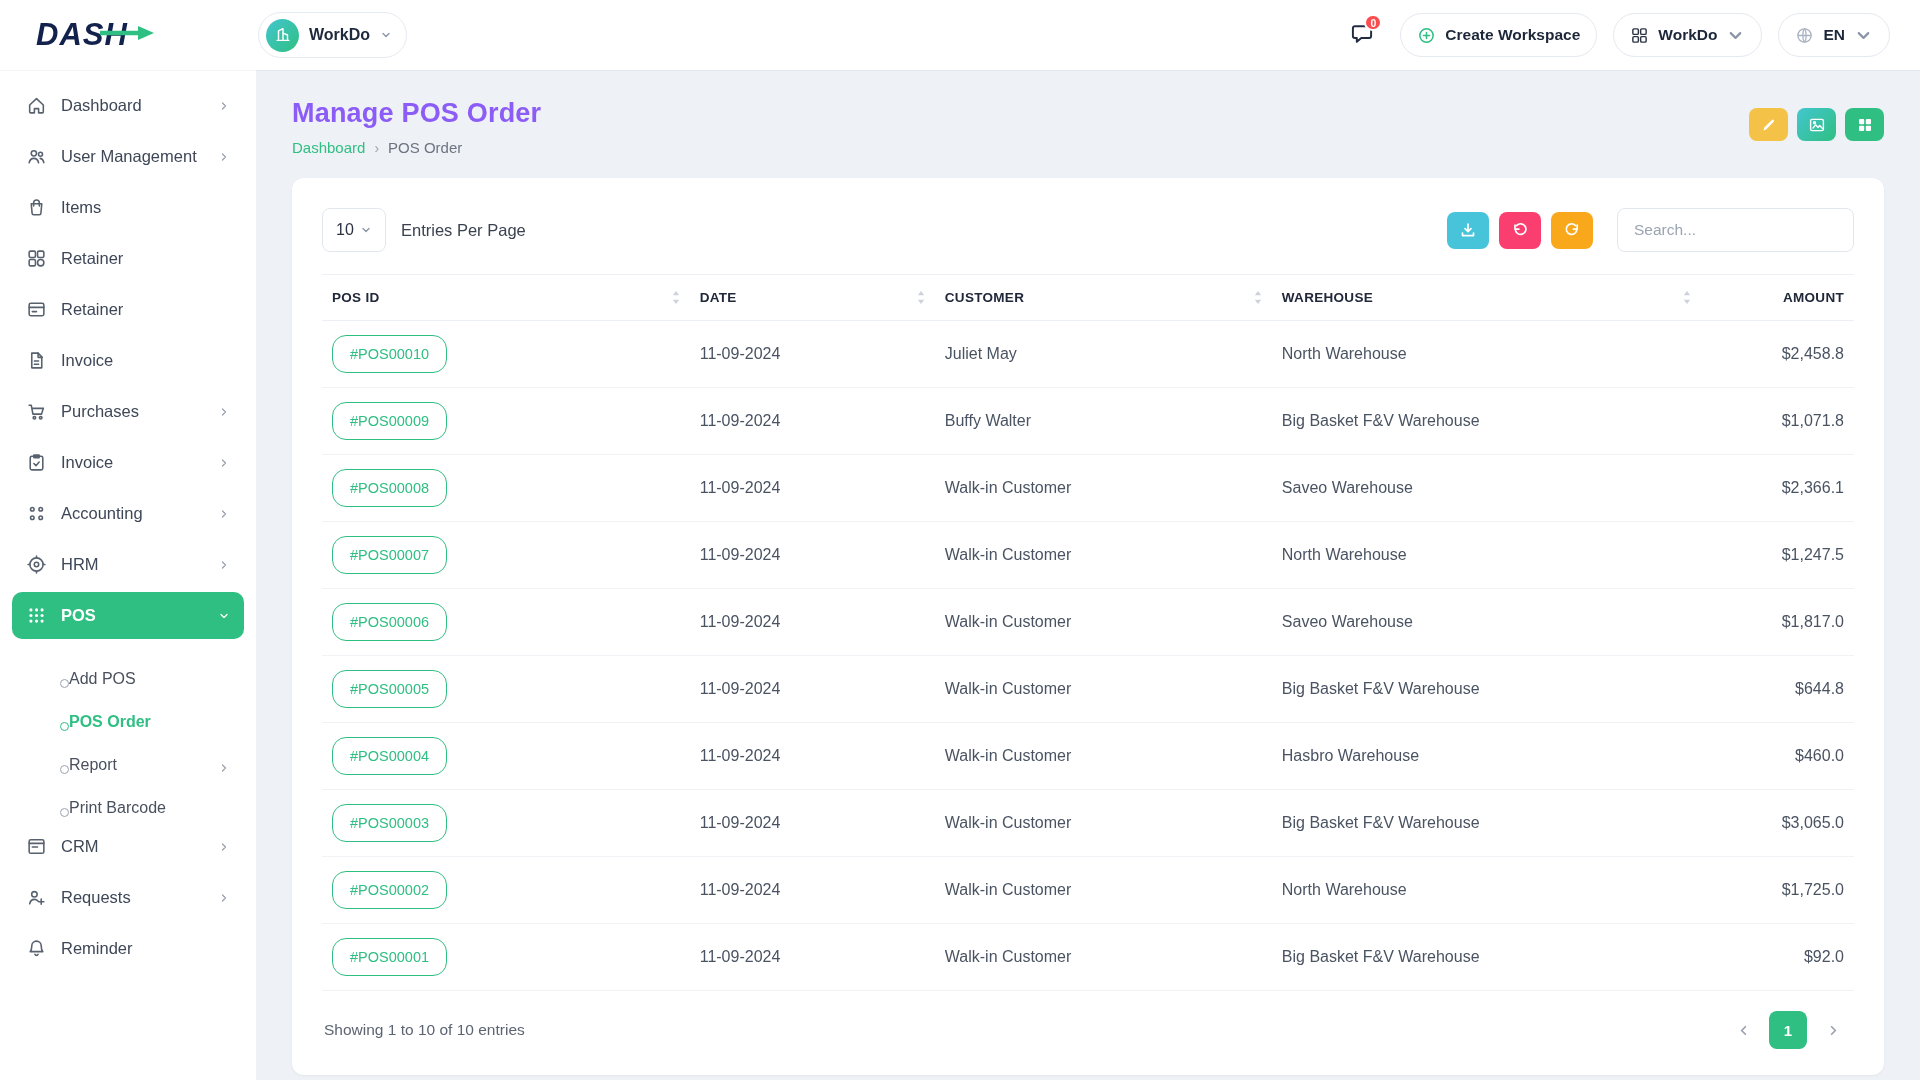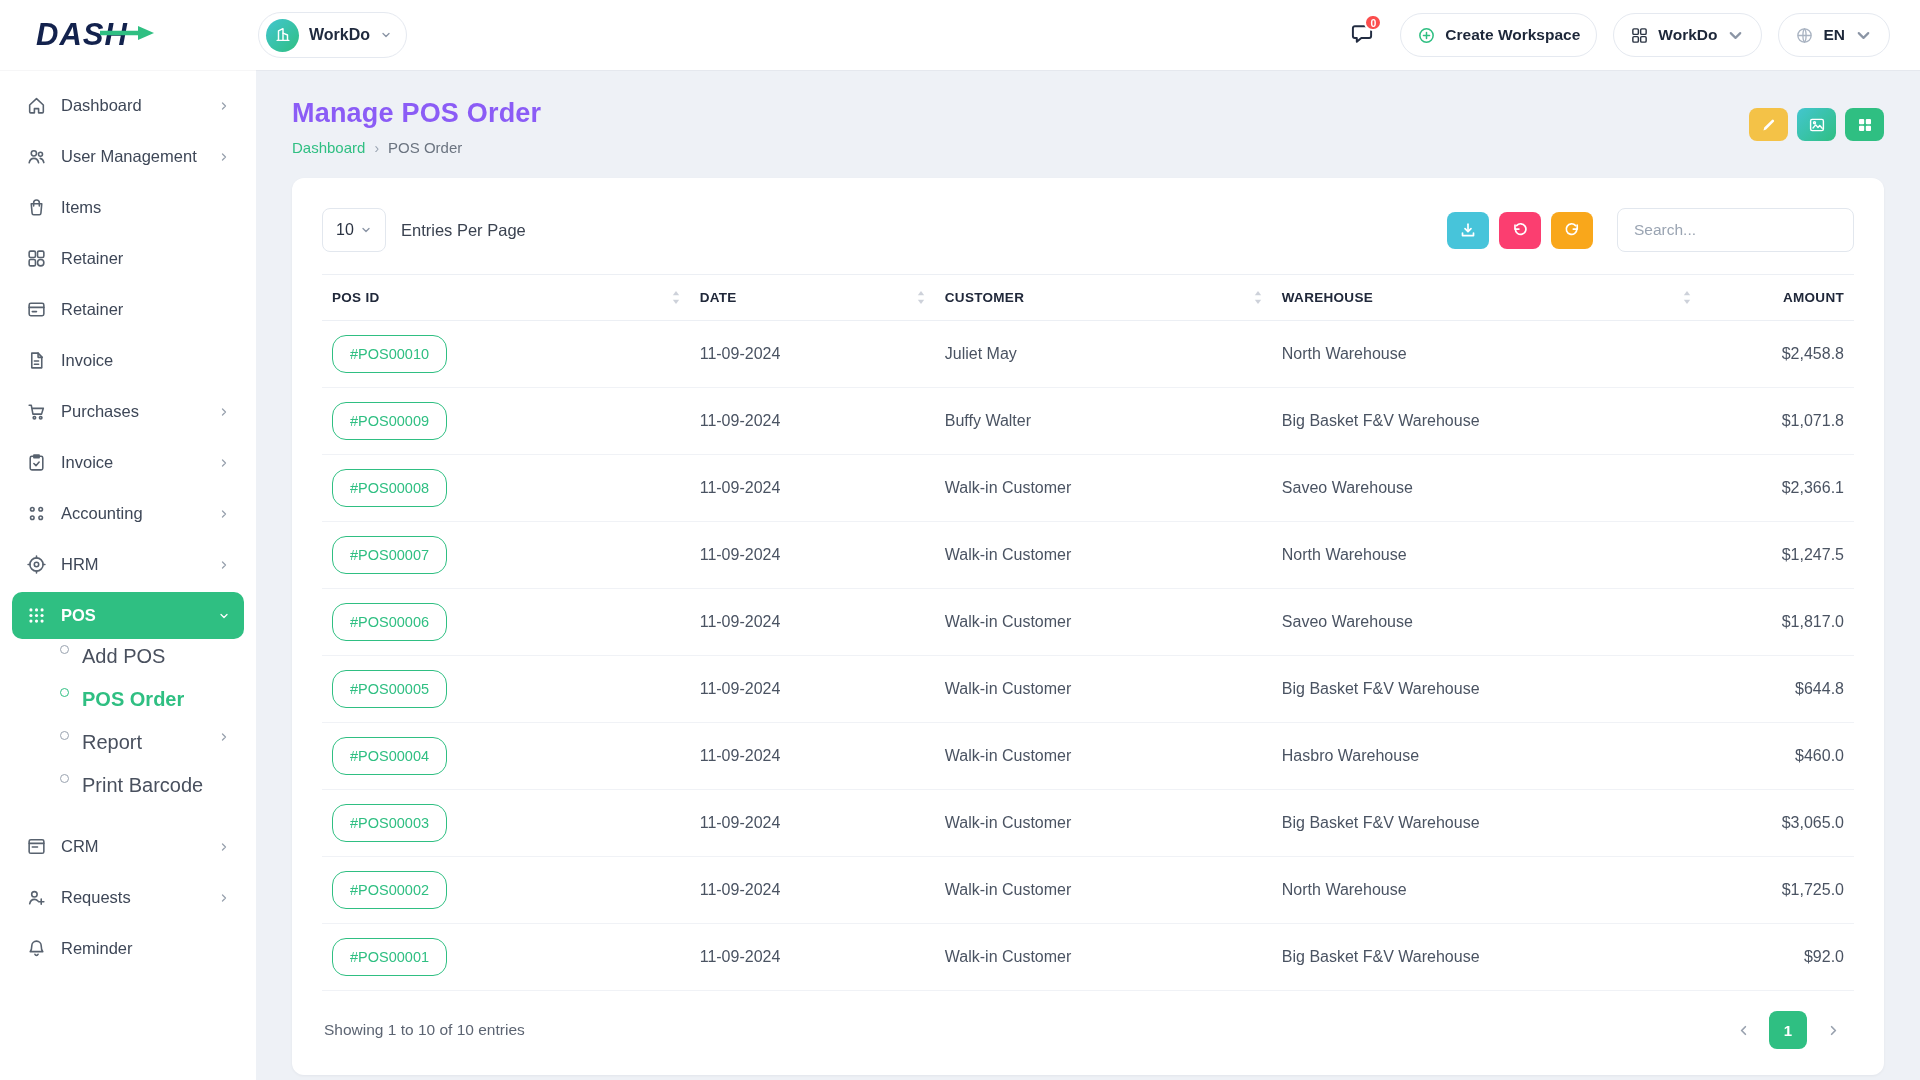--- a/index.html
+++ b/index.html
@@ -27,21 +27,21 @@
   
   .layout{display:flex;padding-top:70px;height:1080px}
   .sidebar{width:256px;background:#fff;height:calc(1080px - 70px);padding:12px 12px 0;flex-shrink:0;overflow:hidden}
   .side-item{display:flex;align-items:center;gap:14px;height:47px;margin-bottom:4px;padding:0 14px;border-radius:10px;color:#3e4757;font-size:16.5px;cursor:pointer;text-decoration:none}
   .s-ic{width:21px;height:21px;color:#58626f;display:flex;flex-shrink:0}
   .s-label{flex:1}
   .s-chev{display:flex;color:#98a1ae}
   .side-item.active{background:var(--green);color:#fff;font-weight:600}
   .side-item.active .s-ic,.side-item.active .s-chev{color:#fff}
   .submenu{padding:2px 0 6px 0}
-  .sub-item{display:flex;align-items:flex-start;gap:13px;height:43px;padding:0 14px 0 48px;font-size:20px;color:#49505e;cursor:pointer;text-decoration:none}
+  .sub-item{display:flex;align-items:flex-end;gap:0;height:43px;padding:0 14px 0 48px;font-size:16px;color:#49505e;cursor:pointer;text-decoration:none}
   .dot{width:9px;height:9px;border:1.6px solid #9aa3b0;border-radius:50%;flex-shrink:0}
   .sub-item.active{color:var(--green);font-weight:600}
   .sub-item.active .dot{border-color:var(--green)}
   .sub-item .s-chev{margin-left:auto}
 
   
   .content{flex:1;padding:28px 36px 0;overflow:hidden}
   .page-head{display:flex;justify-content:space-between;align-items:center}
   .title{font-size:27px;font-weight:700;color:#8b5cf6;letter-spacing:.2px}
   .crumbs{margin-top:10px;font-size:15px;display:flex;align-items:center;gap:9px}

